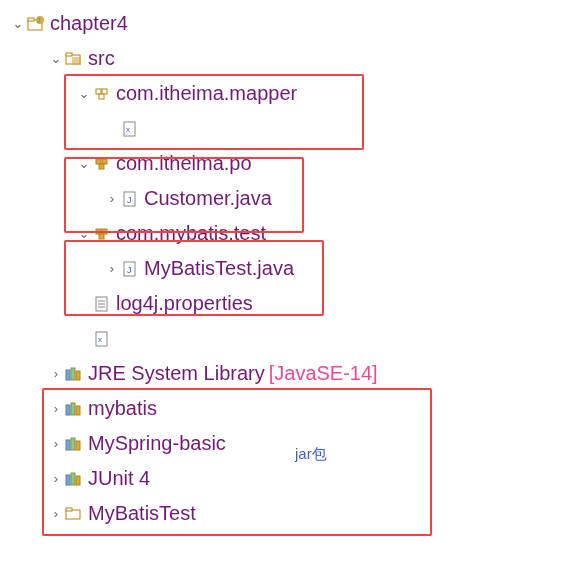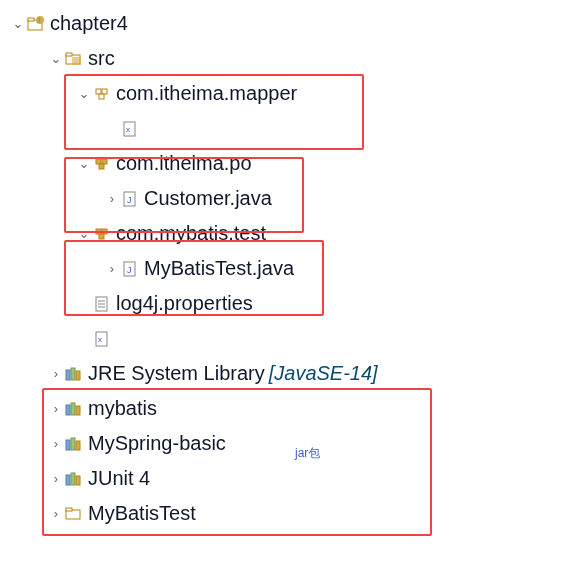--- a/index.html
+++ b/index.html
@@ -27,25 +27,25 @@
       display: inline-block;
       user-select: none;
     }
     .icon {
       width: 20px;
       display: inline-flex;
       align-items: center;
       justify-content: center;
       margin-right: 4px;
     }
-    .label { color: #0f172a; }
-    .lib-hint { color: #0c4a6e; margin-left: 4px; font-style: italic; }
+    .label { color: #701a75; }
+    .lib-hint { color: #ec4899; margin-left: 4px; }
     .annotation {
       color: #3a5fcd;
-      font-size: 12px;
+      font-size: 15px;
     }
     .red-box {
       border: 2px solid #ef4444;
       border-radius: 2px;
       position: absolute;
       pointer-events: none;
     }
     
     .i0 { padding-left: 6px; }
     .i1 { padding-left: 44px; }

